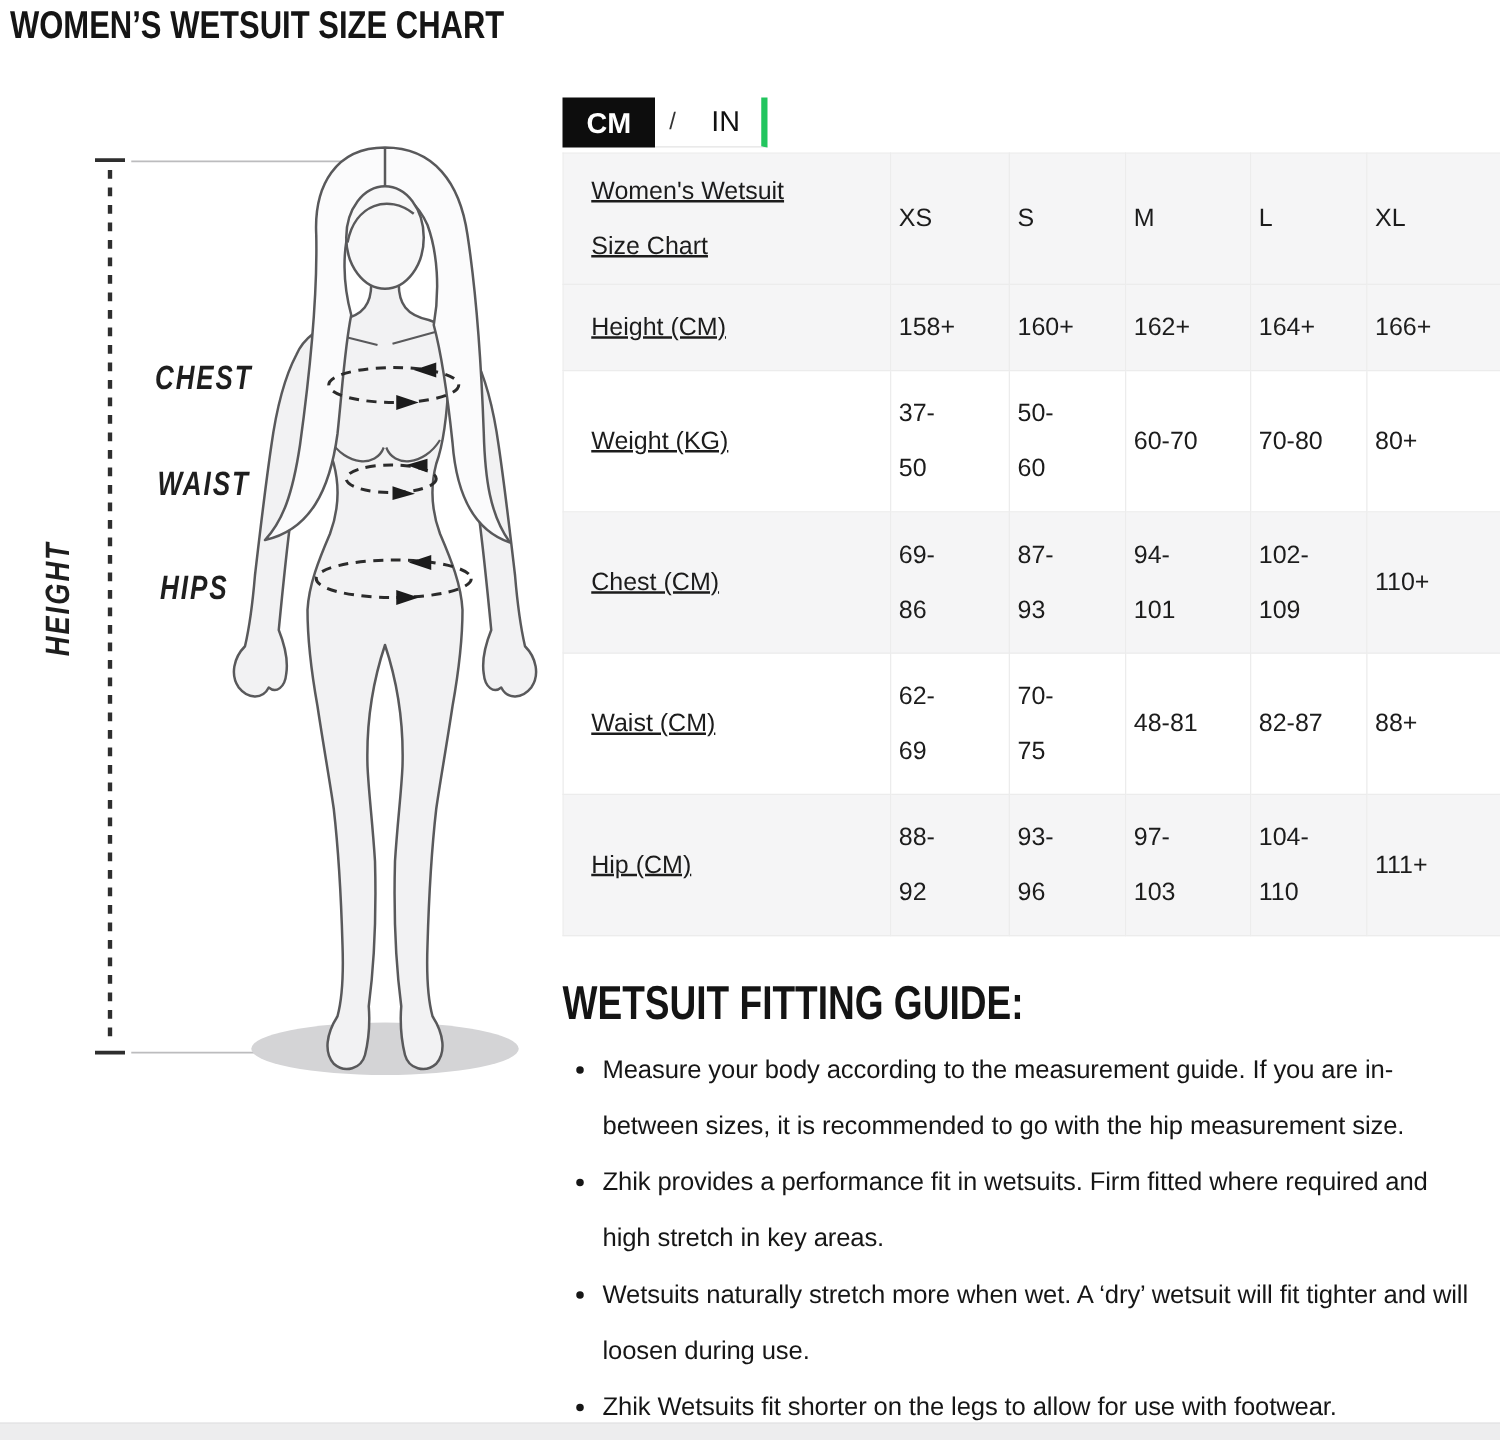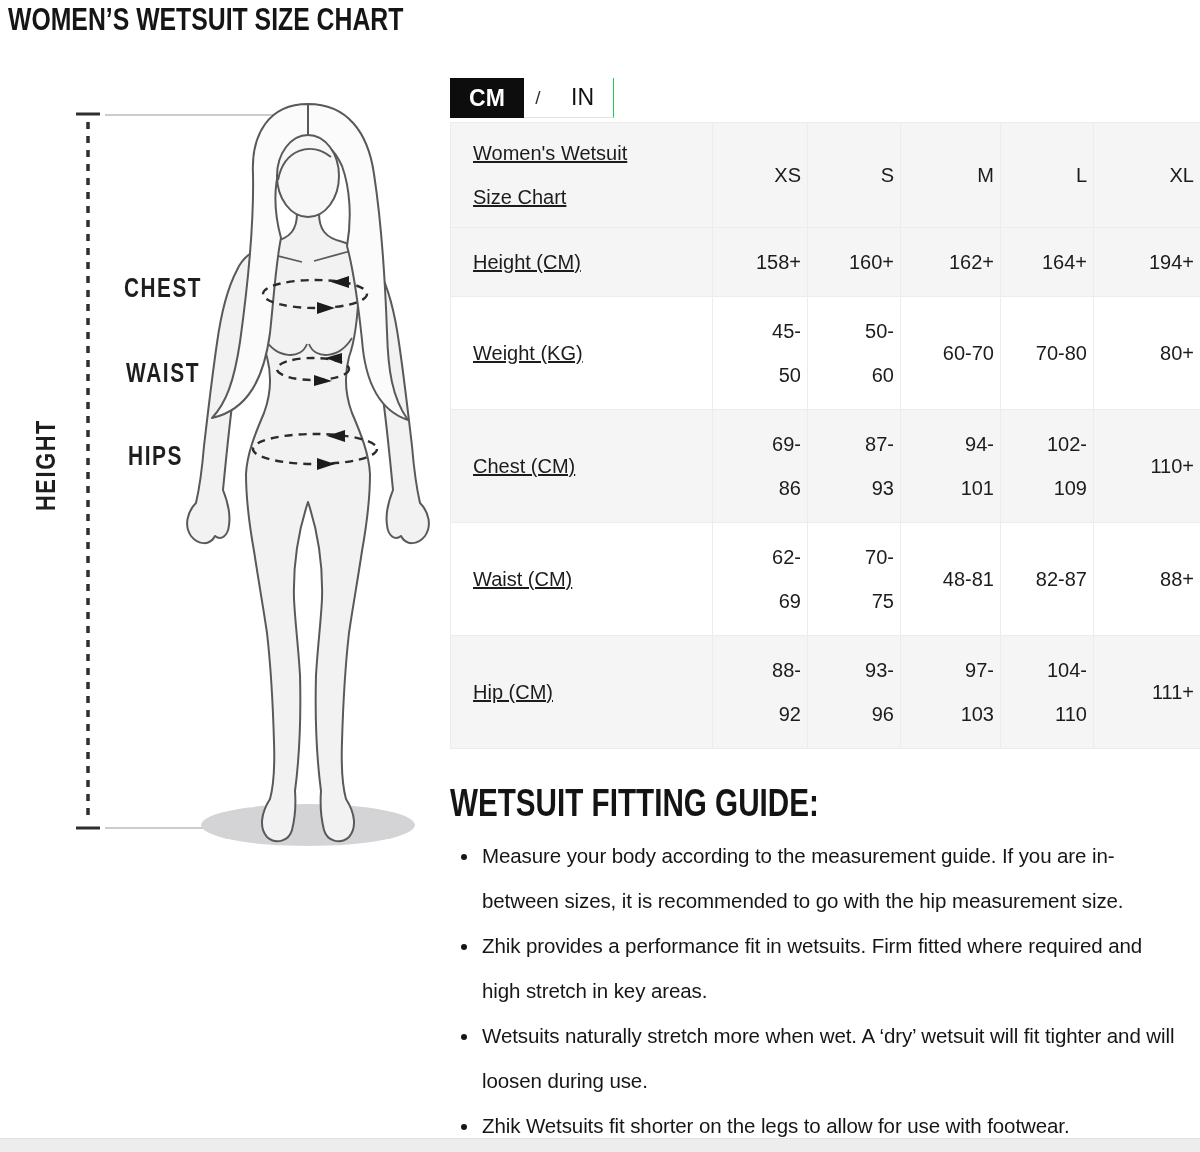--- a/index.html
+++ b/index.html
@@ -7,53 +7,53 @@
     width:1200px;height:1152px;position:relative;background:#ffffff;
     font-family:"Liberation Sans",sans-serif;color:#1a1a1a;overflow:hidden;
   }
   
   .page-title{
     position:absolute;left:8px;top:2px;margin:0;
     font-size:31px;font-weight:700;letter-spacing:0px;color:#151515;
     transform:scaleX(.80);transform-origin:left center;white-space:nowrap;
   }
   
-  .figure-wrap{position:absolute;left:15px;top:92px;width:430px;height:770px;}
+  .figure-wrap{position:absolute;left:15px;top:106px;width:430px;height:770px;font-style:italic;}
   .fig-label{
     font-family:"Liberation Sans",sans-serif;font-weight:700;
     font-size:27px;letter-spacing:2px;fill:#1e1e1e;
   }
   
   .right-panel{position:absolute;left:450px;top:78px;width:750px;}
   .tabs{display:flex;align-items:stretch;height:40px;}
   .tab{
     border:none;background:#fff;font-family:"Liberation Sans",sans-serif;
     font-size:23px;font-weight:700;color:#111;cursor:pointer;
     display:flex;align-items:center;justify-content:center;padding:0;
   }
   .tab-cm{width:74px;background:#0d0d0d;color:#ffffff;}
   .tab-sep{
     width:28px;display:flex;align-items:center;justify-content:center;
     font-size:19px;color:#333;border-bottom:1px solid #e3e3e4;
   }
-  .tab-in{width:62px;border-bottom:1px solid #e3e3e4;border-right:1px solid #22c55e;font-weight:400;}
+  .tab-in{width:62px;border-bottom:1px solid #e3e3e4;border-right:5px solid #22c55e;font-weight:400;}
   
   .size-table{
     border-collapse:collapse;table-layout:fixed;width:750px;margin-top:4px;
     font-size:20px;font-weight:400;color:#1c1c1c;
   }
   .size-table col.c-label{width:262px;}
   .size-table col.c-xs{width:95px;}
   .size-table col.c-s{width:93px;}
   .size-table col.c-m{width:100px;}
   .size-table col.c-l{width:93px;}
   .size-table col.c-xl{width:107px;}
   .size-table th,.size-table td{
     border:1px solid #ececec;font-weight:400;vertical-align:middle;
-    line-height:44px;padding:12px 6px;white-space:pre-line;text-align:right;
+    line-height:44px;padding:12px 6px;white-space:pre-line;text-align:left;
   }
   .size-table thead th{padding:8px 6px;}
   .size-table th.lbl{text-align:left;padding-left:22px;text-decoration:underline;}
   .size-table thead tr,
   .size-table tbody tr:nth-child(odd){background:#f5f5f6;}
   .size-table tbody tr:nth-child(even){background:#ffffff;}
   
   .guide-heading{
     margin:33px 0 8px 0;font-size:38px;font-weight:700;color:#141414;
     transform:scaleX(.78);transform-origin:left center;white-space:nowrap;
@@ -160,25 +160,25 @@
         <th>XL</th>
       </tr>
     </thead>
     <tbody>
       <tr>
         <th class="lbl">Height (CM)</th>
         <td>158+</td>
         <td>160+</td>
         <td>162+</td>
         <td>164+</td>
-        <td>194+</td>
+        <td>166+</td>
       </tr>
       <tr>
         <th class="lbl">Weight (KG)</th>
-        <td>45-
+        <td>37-
 50</td>
         <td>50-
 60</td>
         <td>60-70</td>
         <td>70-80</td>
         <td>80+</td>
       </tr>
       <tr>
         <th class="lbl">Chest (CM)</th>
         <td>69-

